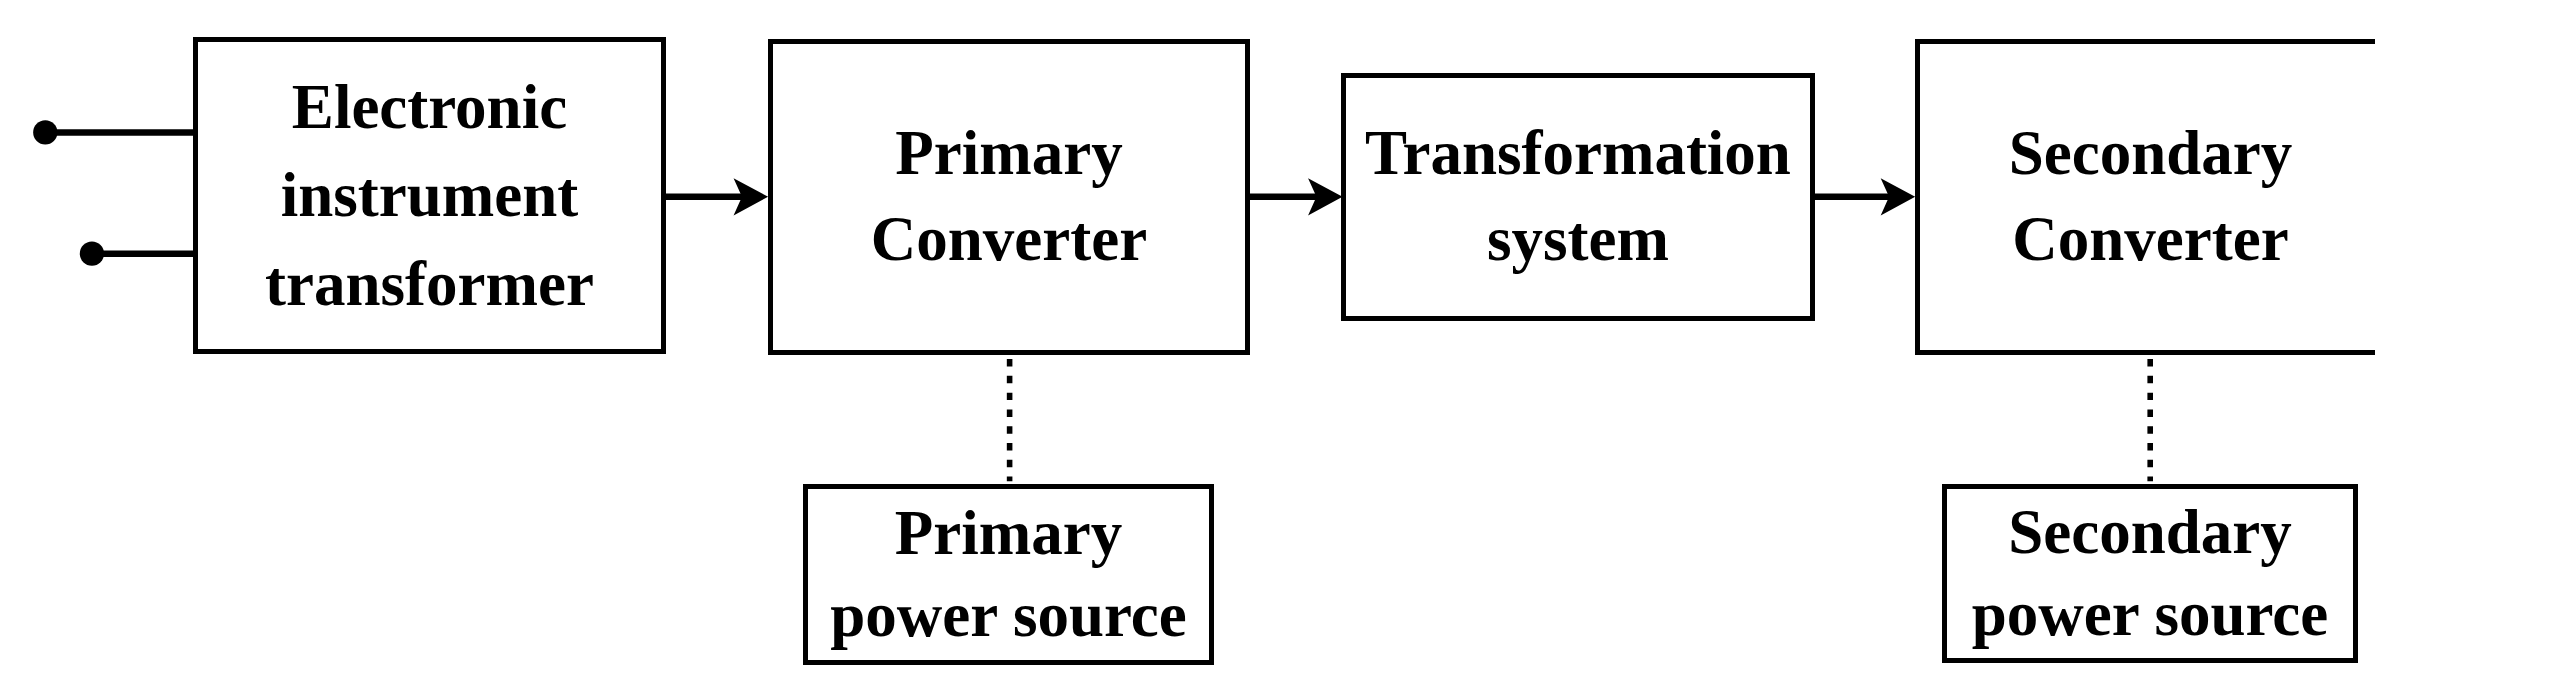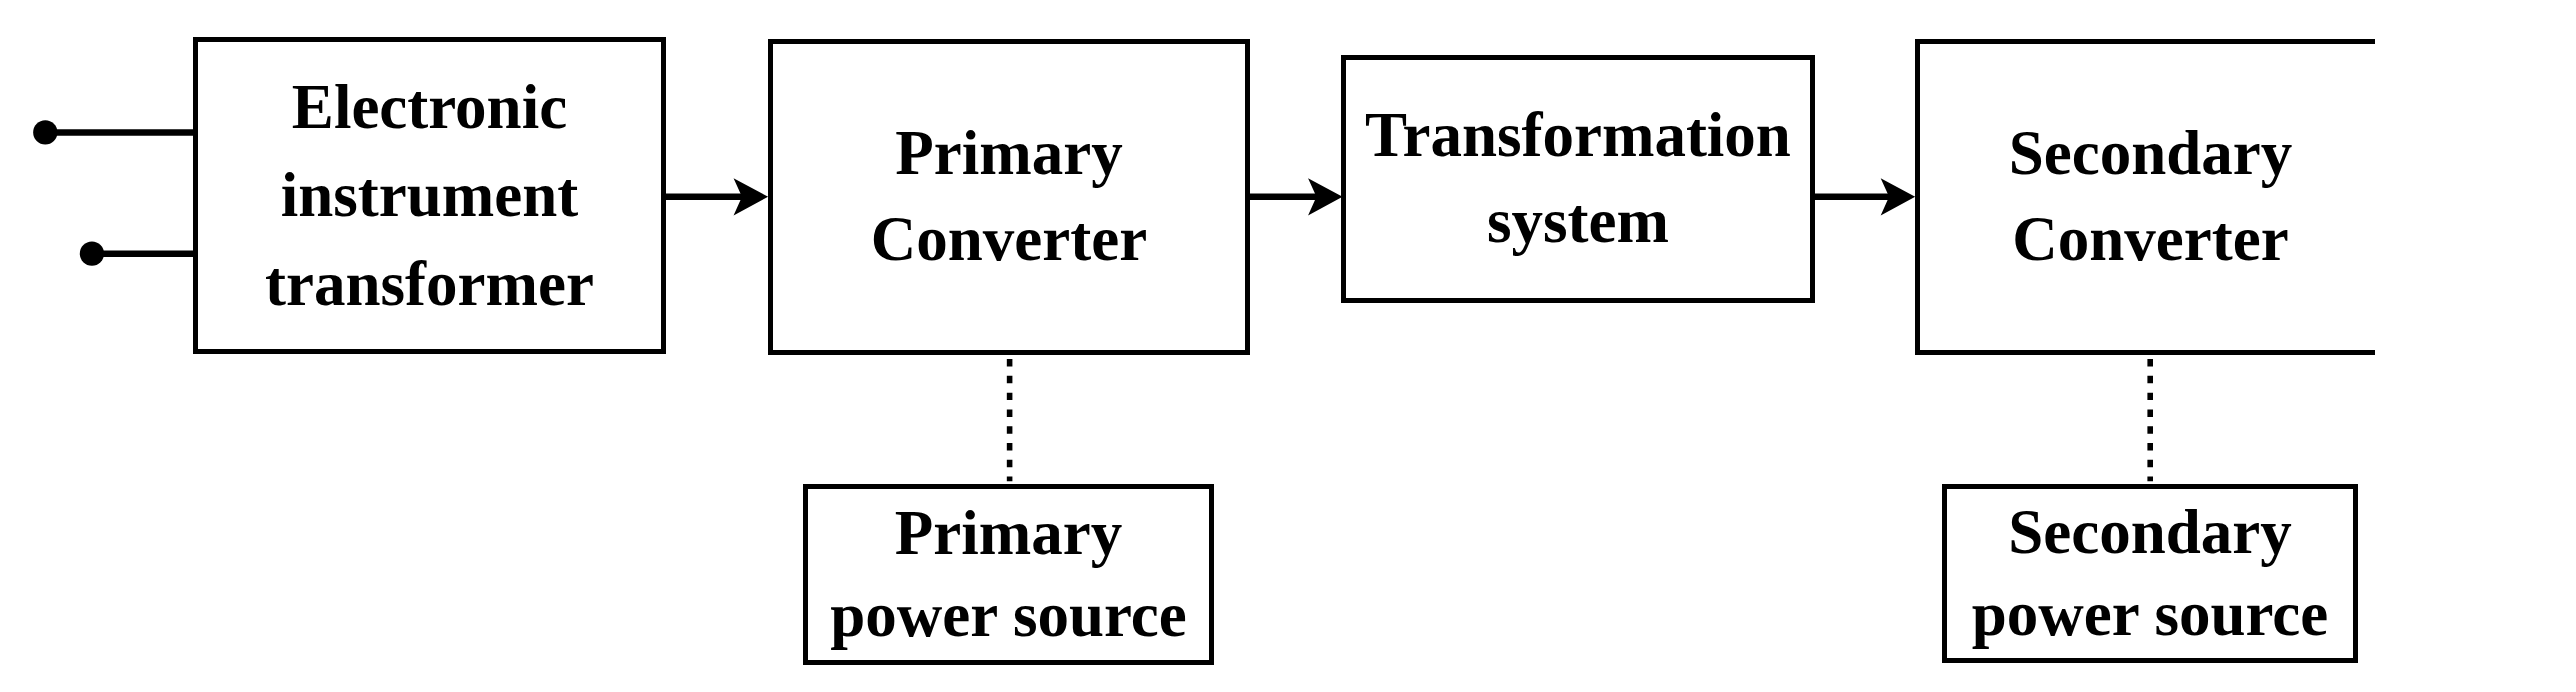--- a/index.html
+++ b/index.html
@@ -36,21 +36,21 @@
     font-size: 63px;
     line-height: 1.36;
     white-space: pre;
     overflow: visible;
   }
   .block span { display: block; }
 
   
   .b-eit  { left: 193px; top: 37px;  width: 473px; height: 317px; line-height: 1.40; }
   .b-pc   { left: 768px; top: 39px;  width: 482px; height: 316px; }
-  .b-ts   { left: 1341px; top: 55px; width: 474px; height: 248px; }
+  .b-ts   { left: 1341px; top: 73px; width: 474px; height: 248px; }
   .b-sc   { left: 1915px; top: 39px; width: 471px; height: 316px; }
 
   
   .b-pps  { left: 803px;  top: 484px; width: 411px; height: 181px; line-height: 1.30; }
   .b-sps  { left: 1942px; top: 484px; width: 416px; height: 179px; line-height: 1.30; }
 </style>
 </head>
 <body>
 
 <div class="canvas">

